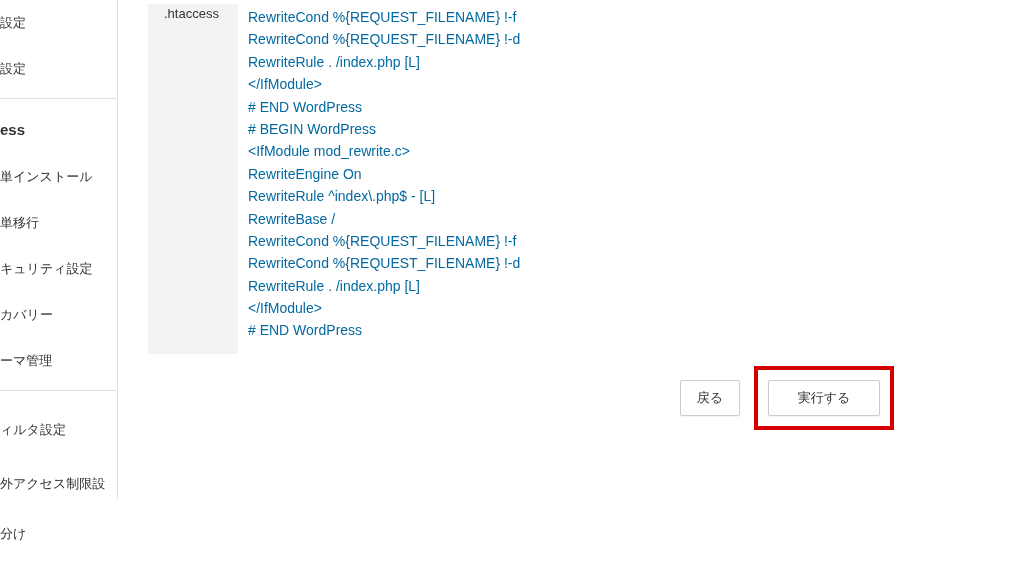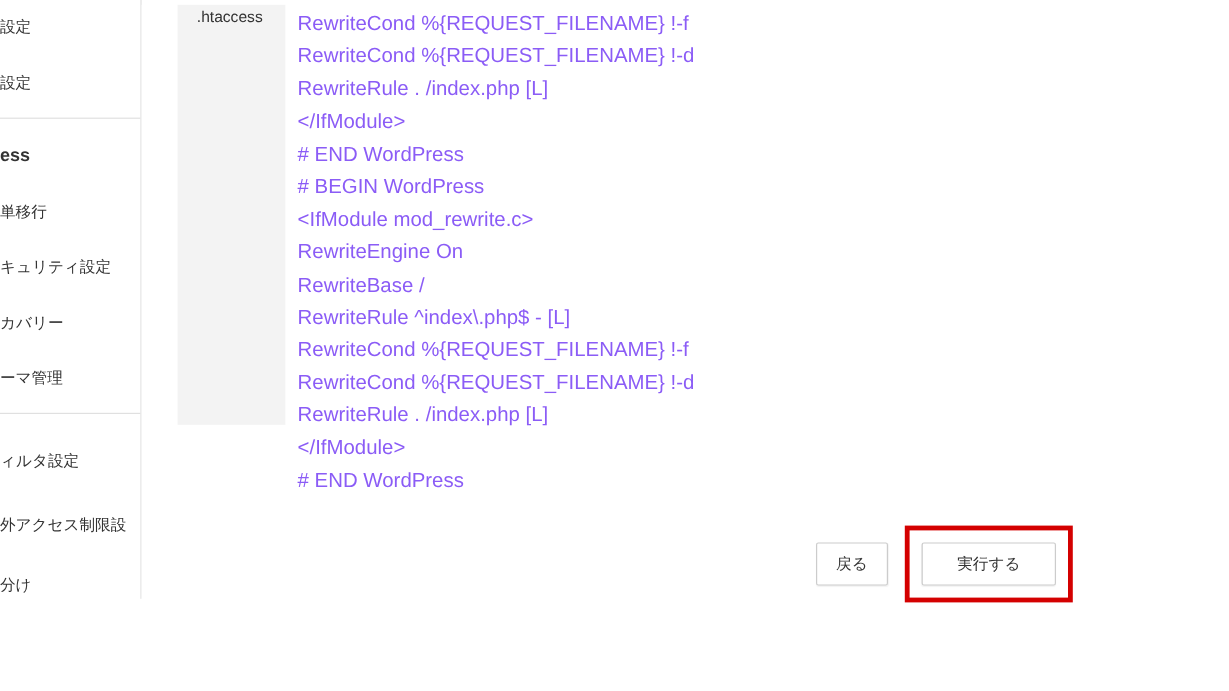--- a/index.html
+++ b/index.html
@@ -68,23 +68,23 @@
       color: #333;
       min-height: 350px;
     }
     .label-cell-text {
       padding-top: 2px;
     }
     .code-cell {
       flex: 1;
       background: #fff;
       padding: 2px 16px 20px 10px;
-      font-size: 17px;
+      font-size: 14px;
       line-height: 1.6;
-      color: #8b5cf6;
+      color: #0369a1;
       font-family: -apple-system, BlinkMacSystemFont, "Segoe UI", Arial, sans-serif;
     }
     .code-line {
       white-space: nowrap;
     }
     .button-row {
       display: flex;
       justify-content: flex-end;
       padding: 16px 130px 0 0;
       gap: 14px;
@@ -123,20 +123,23 @@
     <span>設定</span>
   </div>
   <div class="sidebar-item">
     <span>設定</span>
   </div>
   <div class="sidebar-divider"></div>
   <div class="sidebar-item bold">
     <span>ess</span>
   </div>
   <div class="sidebar-item">
+    <span>単インストール</span>
+  </div>
+  <div class="sidebar-item">
     <span>単移行</span>
   </div>
   <div class="sidebar-item">
     <span>キュリティ設定</span>
   </div>
   <div class="sidebar-item">
     <span>カバリー</span>
   </div>
   <div class="sidebar-item">
     <span>ーマ管理</span>
@@ -164,22 +167,22 @@
     </div>
     <div class="code-cell" id="code-container">
         <div class="code-line">RewriteCond %{REQUEST_FILENAME} !-f</div>
         <div class="code-line">RewriteCond %{REQUEST_FILENAME} !-d</div>
         <div class="code-line">RewriteRule . /index.php [L]</div>
         <div class="code-line">&lt;/IfModule&gt;</div>
         <div class="code-line"># END WordPress</div>
         <div class="code-line"># BEGIN WordPress</div>
         <div class="code-line">&lt;IfModule mod_rewrite.c&gt;</div>
         <div class="code-line">RewriteEngine On</div>
+        <div class="code-line">RewriteRule ^index\.php$ - [L]</div>
         <div class="code-line">RewriteBase /</div>
-        <div class="code-line">RewriteRule ^index\.php$ - [L]</div>
         <div class="code-line">RewriteCond %{REQUEST_FILENAME} !-f</div>
         <div class="code-line">RewriteCond %{REQUEST_FILENAME} !-d</div>
         <div class="code-line">RewriteRule . /index.php [L]</div>
         <div class="code-line">&lt;/IfModule&gt;</div>
         <div class="code-line"># END WordPress</div>
       </div>
   </div>
   <div class="button-row">
     <div class="btn-back-wrap">
       <button class="btn">戻る</button>

